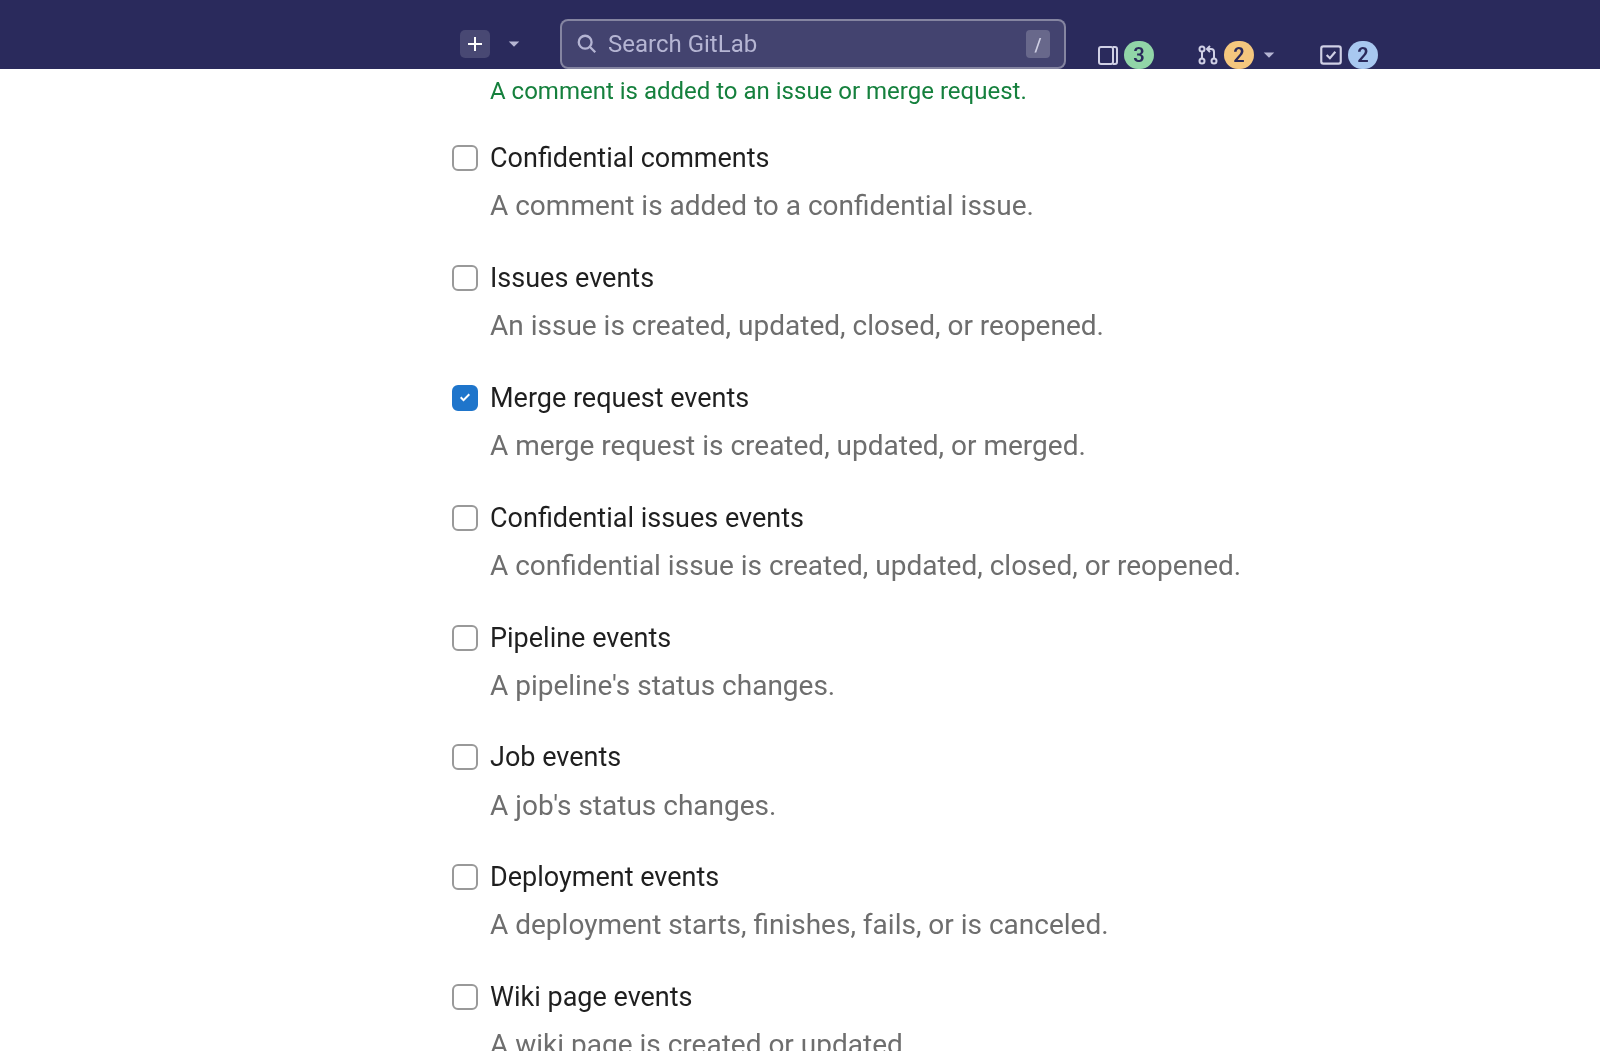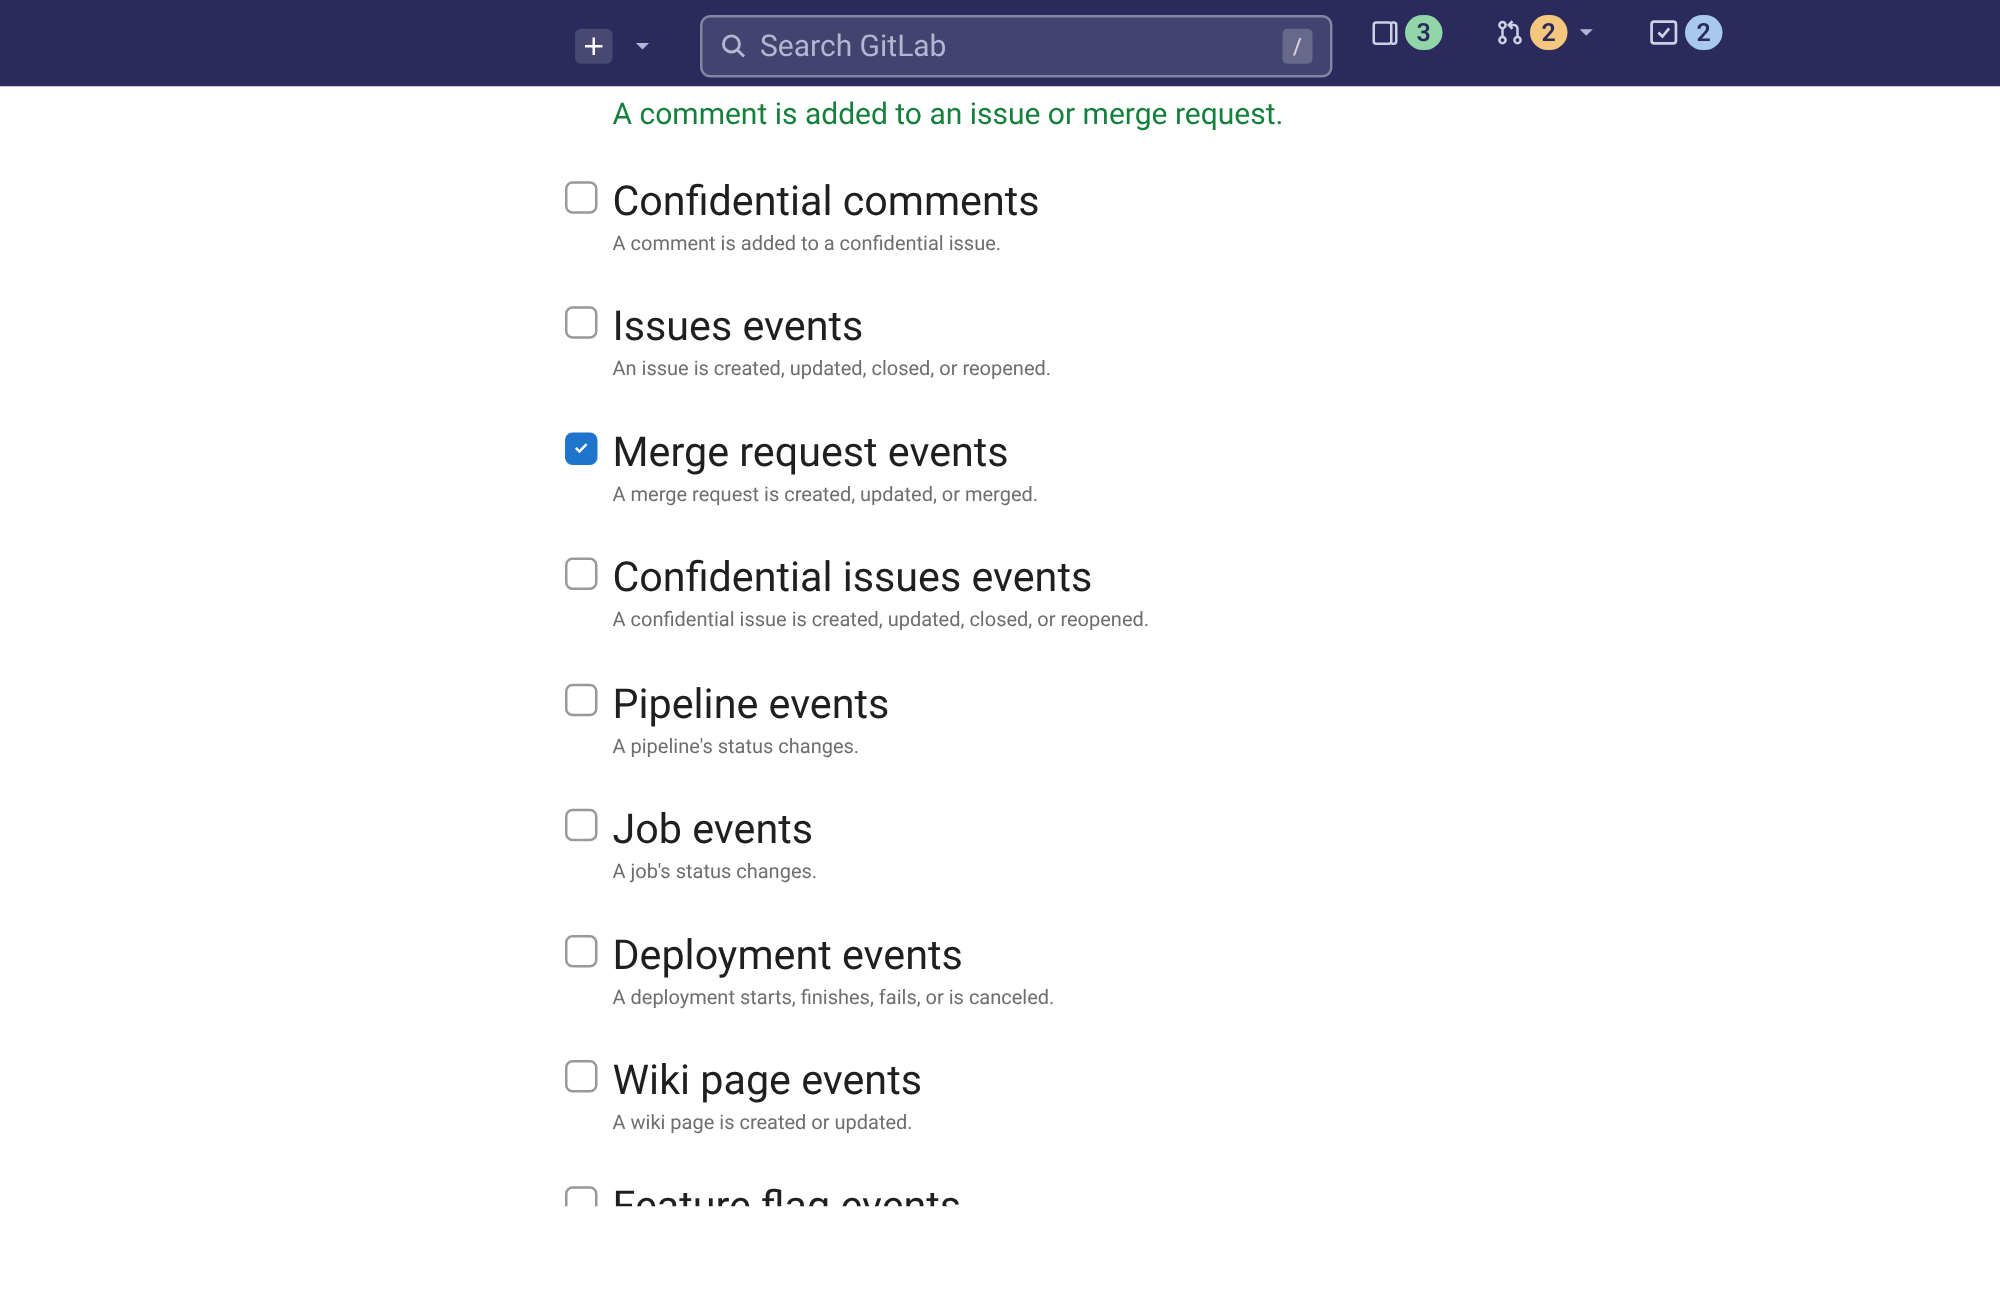--- a/index.html
+++ b/index.html
@@ -14,22 +14,22 @@
       width: 1600px;
       height: 1051px;
       overflow: hidden;
       position: relative;
     }
     
     .header {
       background: #2a2a5c;
       height: 69px;
       display: flex;
-      align-items: flex-start;
-      padding: 12px 20px;
+      align-items: flex-end;
+      padding: 0 20px;
       position: relative;
     }
     .header-left {
       display: flex;
       align-items: center;
       gap: 12px;
       margin-left: 440px;
     }
     .plus-btn {
       width: 30px;
@@ -141,29 +141,29 @@
     .checkbox.checked {
       background: #1f75cb;
       border-color: #1f75cb;
     }
     .checkbox.checked svg { display: block; }
     .checkbox svg { display: none; }
     .checkbox-text {
       margin-left: 12px;
     }
     .checkbox-label {
-      font-size: 33px;
+      font-size: 27px;
       color: #1f1f1f;
       font-weight: 400;
       line-height: 1.3;
     }
     .checkbox-desc {
-      font-size: 16px;
+      font-size: 28px;
       color: #6e6e6e;
-      margin-top: 0;
+      margin-top: 11px;
       line-height: 1.35;
     }
   </style>
 </head>
 <body>
 
 <div class="header">
   <div class="header-left">
     <div class="plus-btn">
       <svg width="16" height="16" viewBox="0 0 16 16">

